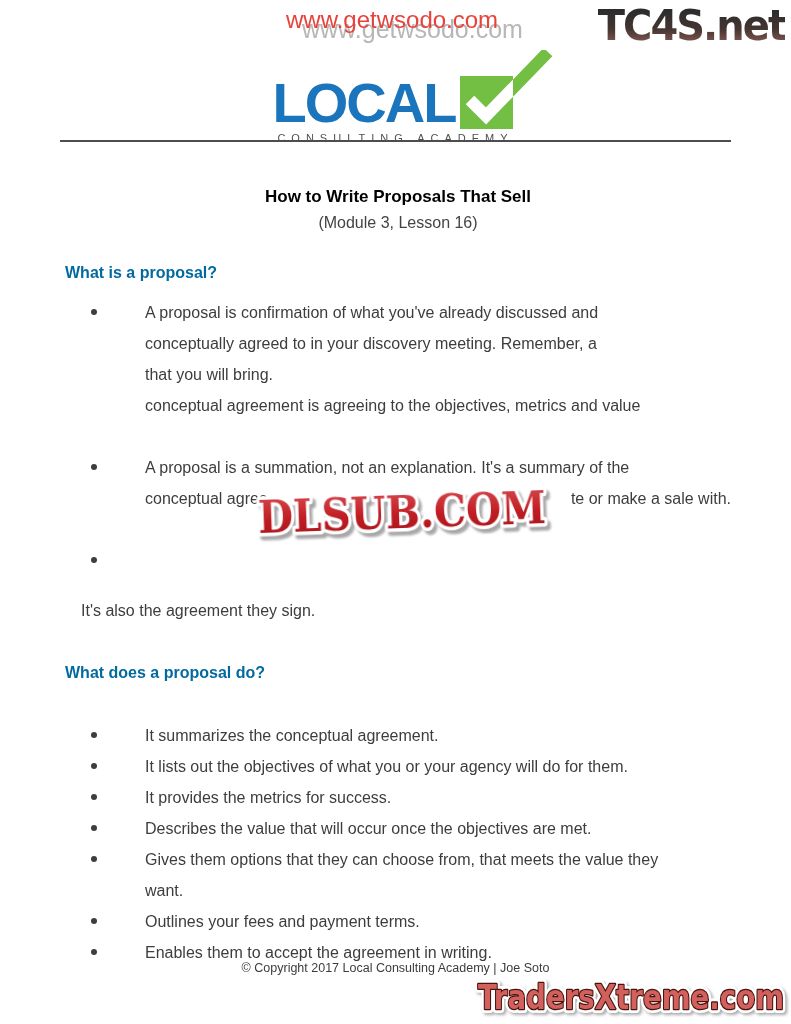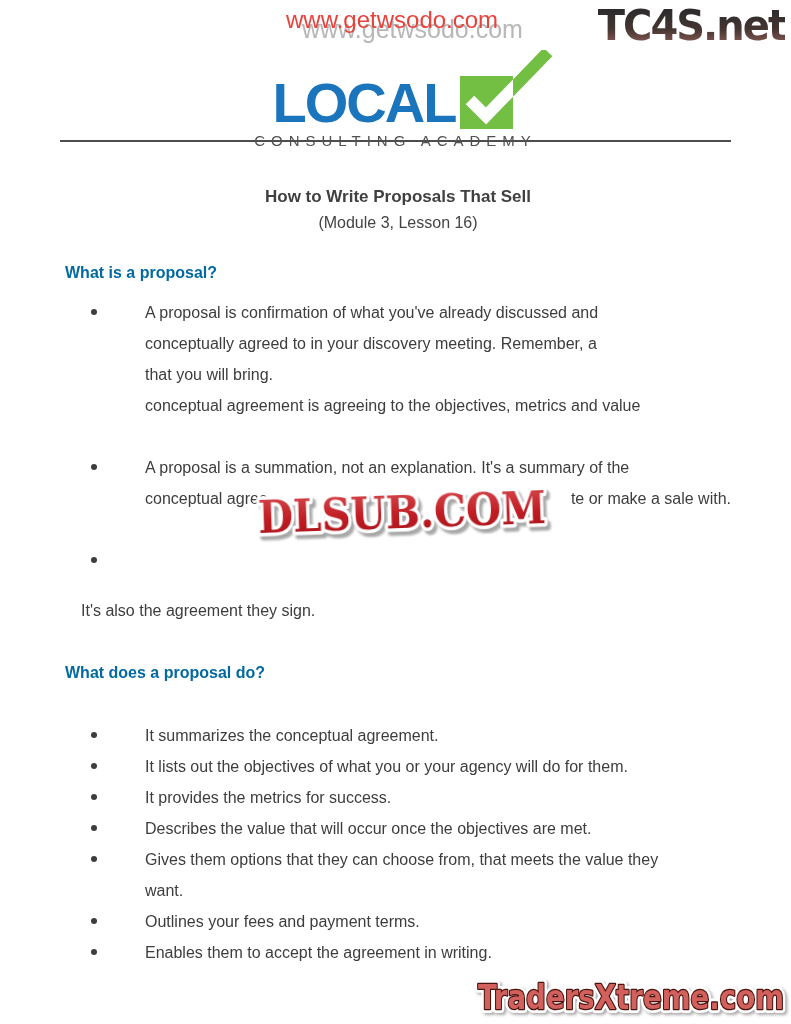--- a/index.html
+++ b/index.html
@@ -22,28 +22,28 @@
 
   
   .logo{position:absolute;top:50px;left:0;width:100%;display:flex;flex-direction:column;align-items:center;z-index:2;}
   .logo-row{display:flex;align-items:flex-end;}
   .logo-word{
     color:#1b75bc;font-weight:700;font-size:56px;line-height:52px;letter-spacing:-2px;
     font-family:"Liberation Sans",sans-serif;
   }
   .logo-check{margin-left:5px;margin-right:-38px;margin-bottom:-1px;}
   .logo-tagline{
-    margin-top:3px;font-size:15px;letter-spacing:6px;color:#4e5052;white-space:nowrap;
+    margin-top:3px;font-size:11px;letter-spacing:6px;color:#4e5052;white-space:nowrap;
   }
 
   .rule{position:absolute;top:140px;left:60px;width:671px;height:2px;background:#4d4d4d;}
 
   
   .content{position:absolute;left:65px;top:180px;width:666px;font-size:16px;line-height:31px;}
-  .doc-title{margin-top:6px;font-size:17px;line-height:22px;font-weight:700;text-align:center;color:#404040;}
+  .doc-title{margin-top:6px;font-size:17px;line-height:22px;font-weight:700;text-align:center;color:#000000;}
   .doc-subtitle{margin-top:4px;font-size:16px;line-height:22px;text-align:center;color:#444;}
   .h2{margin-top:28px;font-size:16px;line-height:22px;font-weight:700;color:#0369a1;}
   .h2b{margin-top:36px;}
   .list{margin-top:13px;}
   .list2{margin-top:36px;}
   .li{display:flex;gap:32px;}
   .list1 .li{margin-bottom:31px;}
   .list1 .li:last-child{margin-bottom:0;flex-direction:column;}
   .dot{width:6px;height:6px;border-radius:50%;background:#3d3d3d;margin:12px 0 0 26px;flex:none;}
   .li-text{margin-left:16px;flex:1;}
@@ -181,20 +181,21 @@
         <stop offset="0%" stop-color="#d84f53"></stop>
         <stop offset="55%" stop-color="#c01d23"></stop>
         <stop offset="100%" stop-color="#a31218"></stop>
       </linearGradient>
     </defs>
     <g>
       <text x="156" y="50" text-anchor="middle" textLength="288" lengthAdjust="spacingAndGlyphs" fill="url(#dlg)" stroke="#ffffff" stroke-width="7" stroke-linejoin="round" paint-order="stroke">DLSUB.COM</text>
     </g>
   </svg>
 
+  <div class="footer">© Copyright 2017 Local Consulting Academy | Joe Soto</div>
 
   <svg class="wm-traders" width="320" height="46" viewBox="0 0 320 46">
     <g>
       <text x="160" y="34" text-anchor="middle" textLength="306" lengthAdjust="spacingAndGlyphs" fill="none" stroke="#ffffff" stroke-width="8" stroke-linejoin="round">TradersXtreme.com</text>
       <text x="160" y="34" text-anchor="middle" textLength="306" lengthAdjust="spacingAndGlyphs" fill="#d2605c" stroke="#48140f" stroke-width="2.5" stroke-linejoin="round" paint-order="stroke">TradersXtreme.com</text>
     </g>
   </svg>
 
 </div>
 

